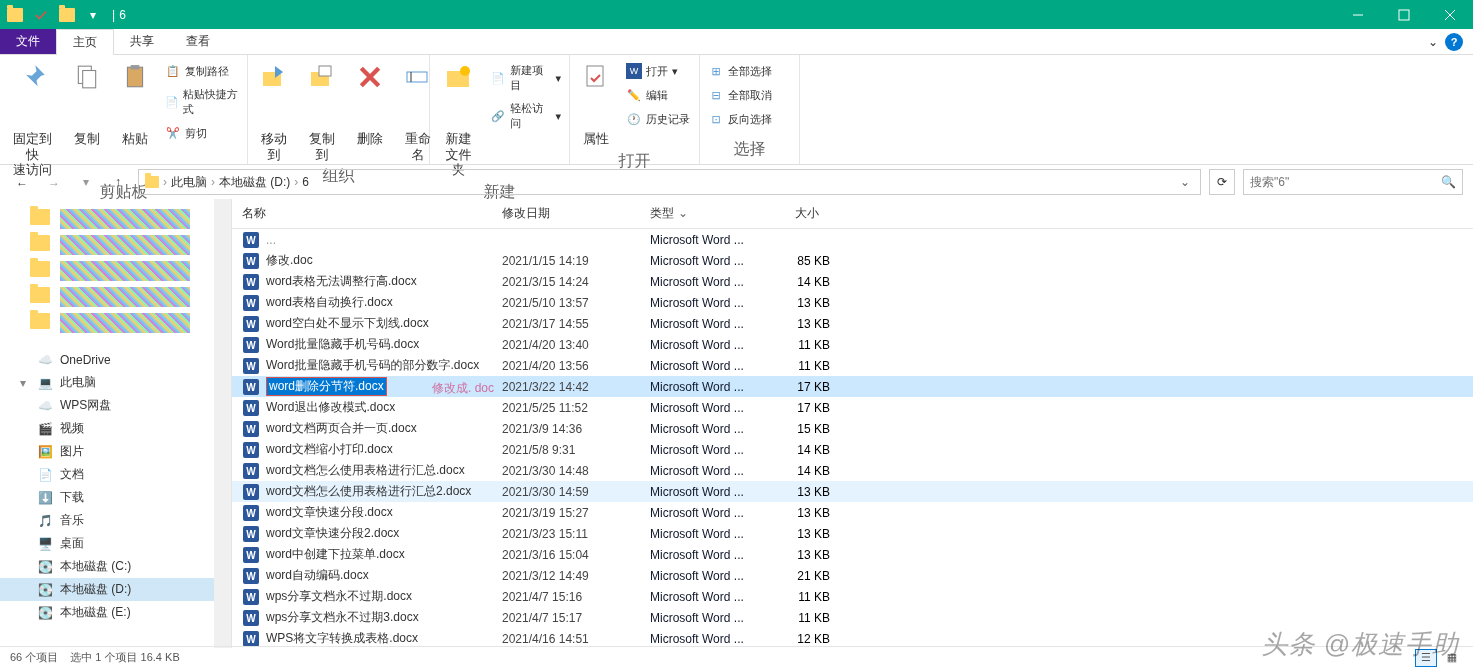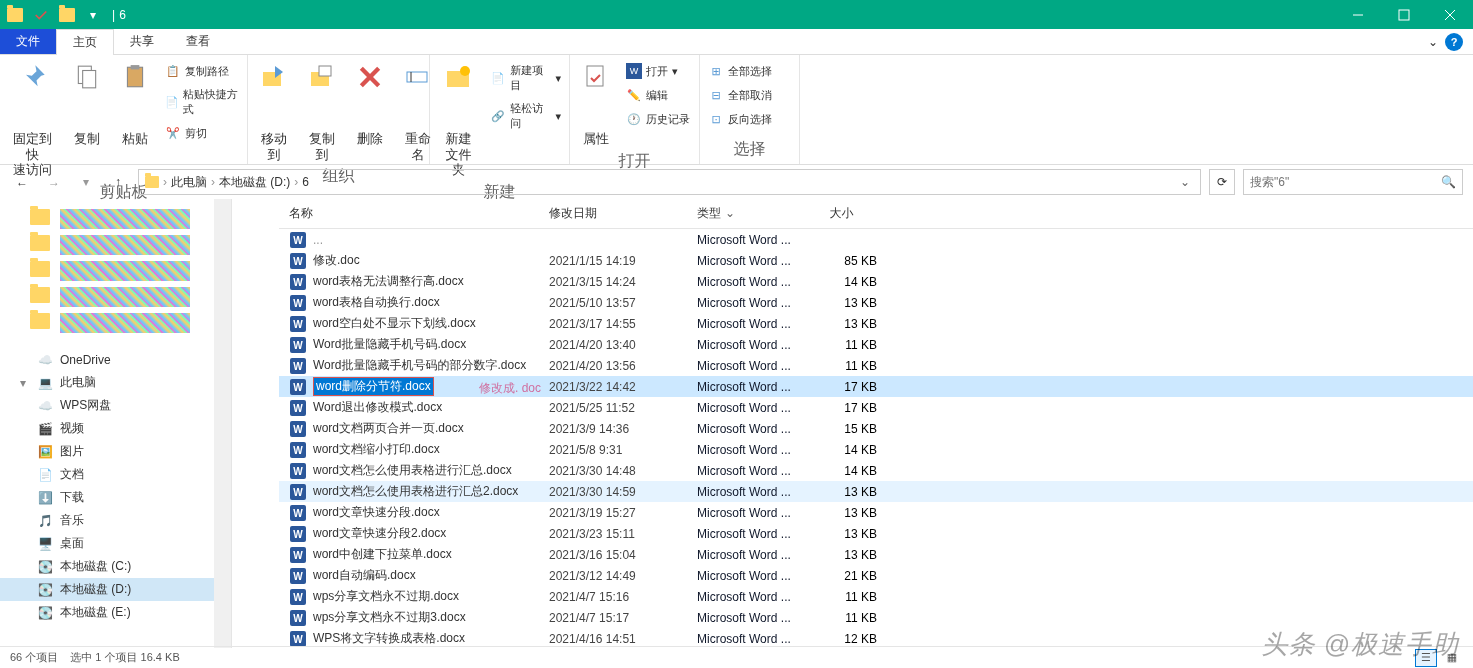--- a/index.html
+++ b/index.html
@@ -14,21 +14,21 @@
 .check-icon svg { width: 14px; height: 14px; fill: #d9534f; }
 .title-sep { color: #fff; margin: 0 4px; }
 .title-text { color: #fff; flex: 1; }
 .win-controls { display: flex; }
 .win-btn { width: 46px; height: 29px; display: flex; align-items: center; justify-content: center; color: #fff; }
 .win-btn svg { width: 12px; height: 12px; stroke: #fff; stroke-width: 1; fill: none; }
 
 
 .menubar { height: 26px; background: #fff; display: flex; align-items: stretch; border-bottom: 1px solid #ddd; position: relative; }
 .menu-tab { padding: 0 16px; display: flex; align-items: center; font-size: 12px; }
-.menu-tab.file { background: #1d4ed8; color: #fff; }
+.menu-tab.file { background: #4c1d95; color: #fff; }
 .menu-tab.active { background: #fff; border: 1px solid #ddd; border-bottom: none; margin-bottom: -1px; }
 .help-btn { position: absolute; right: 10px; top: 4px; width: 18px; height: 18px; border-radius: 50%; background: #0078d4; color: #fff; display: flex; align-items: center; justify-content: center; font-size: 11px; font-weight: bold; }
 .expand-btn { position: absolute; right: 35px; top: 6px; }
 
 
 .ribbon { height: 110px; background: #fff; border-bottom: 1px solid #ddd; display: flex; }
 .rib-group { border-right: 1px solid #e5e5e5; display: flex; flex-direction: column; padding: 4px 6px 0; }
 .rib-content { flex: 1; display: flex; align-items: flex-start; gap: 8px; }
 .rib-title { text-align: center; font-size: 16px; color: #666; padding: 2px 0 4px; }
 .rib-btn-lg { display: flex; flex-direction: column; align-items: center; gap: 2px; padding: 2px 4px; min-width: 40px; }
@@ -56,27 +56,27 @@
 .preview-area { padding: 6px 30px 10px; }
 .preview-row { display: flex; gap: 10px; margin-bottom: 6px; }
 .preview-folder { width: 20px; height: 16px; background: #ffd666; border-radius: 1px; position: relative; flex-shrink: 0; }
 .preview-folder::before { content: ""; position: absolute; top: -3px; left: 0; width: 8px; height: 3px; background: #ffd666; border-radius: 1px 1px 0 0; }
 .preview-img { width: 130px; height: 20px; background: repeating-linear-gradient(45deg,#f0a,#0af 3px,#fa0 6px,#0fa 9px); opacity: 0.6; }
 .tree-item { display: flex; align-items: center; gap: 6px; padding: 3px 8px 3px 20px; font-size: 12px; }
 .tree-item.selected { background: #d0e7f7; }
 .tree-item .ico { width: 16px; height: 16px; display: flex; align-items: center; justify-content: center; }
 .tree-item .expand { width: 12px; color: #888; }
 
-.filelist { flex: 1; display: flex; flex-direction: column; overflow: hidden; margin-left: 47px; }
+.filelist { flex: 1; display: flex; flex-direction: column; overflow: hidden; }
 .col-headers { display: flex; border-bottom: 1px solid #e5e5e5; font-size: 12px; color: #333; }
 .col-h { padding: 6px 10px; border-right: 1px solid transparent; }
 .col-h.name { width: 260px; }
 .col-h.date { width: 148px; }
 .col-h.type { width: 120px; }
-.col-h.size { width: 70px; text-align: center; }
+.col-h.size { width: 70px; text-align: right; }
 .sort-arrow { color: #666; margin-left: 4px; }
 
 .rows { flex: 1; overflow-y: auto; }
 .file-row { display: flex; align-items: center; font-size: 12px; height: 21px; padding-left: 10px; position: relative; }
 .file-row.selected { background: #cce8ff; }
 .file-row.hover { background: #e5f3ff; }
 .file-row .fico { width: 18px; height: 16px; display: flex; align-items: center; justify-content: center; margin-right: 6px; }
 .file-row .fname { width: 236px; white-space: nowrap; overflow: hidden; text-overflow: ellipsis; }
 .file-row .fdate { width: 148px; color: #444; }
 .file-row .ftype { width: 120px; color: #0f172a; white-space: nowrap; overflow: hidden; }

